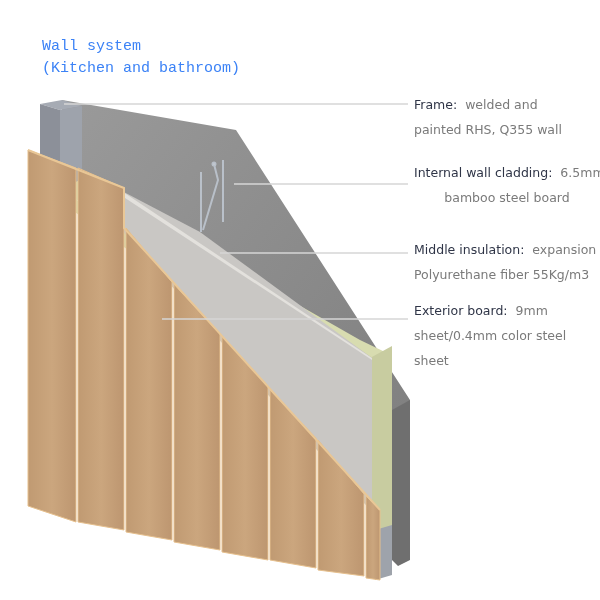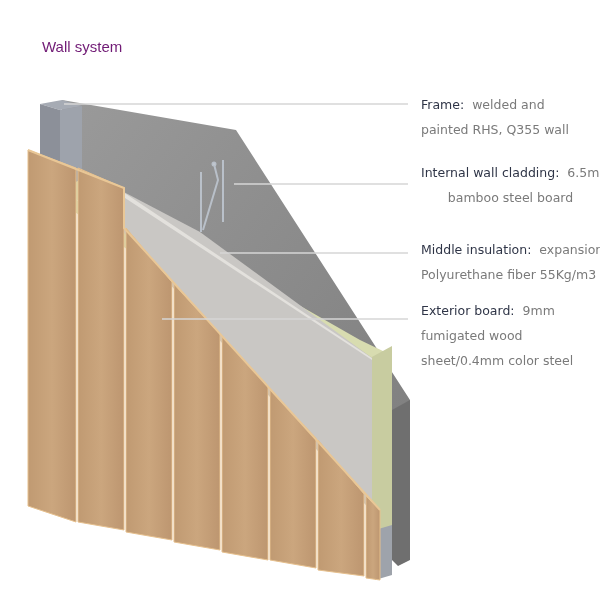--- a/index.html
+++ b/index.html
@@ -1,37 +1,38 @@
 <!DOCTYPE html>
 <html><head>
 <meta charset="utf-8">
 <style>
   html, body { margin: 0; padding: 0; background: #ffffff; }
   body { width: 600px; height: 600px; position: relative; overflow: hidden; }
   .title {
     position: absolute; left: 42px; top: 36px;
-    font-family: Liberation Sans, sans-serif;
-    font-size: 15px; color: #701a75; line-height: 22px;
+    font-family: Liberation Mono, monospace;
+    font-size: 15px; color: #3b82f6; line-height: 22px;
   }
   .title div { white-space: nowrap; }
   svg.diagram { position: absolute; left: 0; top: 0; }
   .label {
     position: absolute; left: 414px;
     font-family: "DejaVu Sans", "Liberation Sans", sans-serif;
     font-size: 12.5px; line-height: 25px; color: #7a7a7a;
     width: 186px;
   }
   .label .key { color: #2f3547; }
-  .label .line { white-space: nowrap; display: block; margin-left: 7px; }
+  .label .line { white-space: nowrap; display: block; }
 </style>
 </head>
 <body>
 
 <div class="title">
   <div>Wall system</div>
+  <div>(Kitchen and bathroom)</div>
 </div>
 
 <svg class="diagram" width="600" height="600" viewBox="0 0 600 600">
   <defs>
     <linearGradient id="woodGrad" x1="0" y1="0" x2="1" y2="0">
       <stop offset="0" stop-color="#c09a72"></stop>
       <stop offset="0.5" stop-color="#cba67e"></stop>
       <stop offset="1" stop-color="#bd9670"></stop>
     </linearGradient>
     <linearGradient id="cladGrad" x1="0" y1="0" x2="1" y2="1">
@@ -112,15 +113,15 @@
   <span class="line">bamboo steel board</span>
 </div>
 
 <div class="label" style="top:237px;">
   <span class="line"><span class="key">Middle insulation:</span>&nbsp; <span>expansion</span></span>
   <span class="line">Polyurethane fiber 55Kg/m3</span>
 </div>
 
 <div class="label" style="top:298px;">
   <span class="line"><span class="key">Exterior board:</span>&nbsp; <span>9mm</span></span>
-  <span class="line">fumigated wood</span>
   <span class="line">sheet/0.4mm color steel</span>
+  <span class="line">sheet</span>
 </div>
 
 </body></html>

